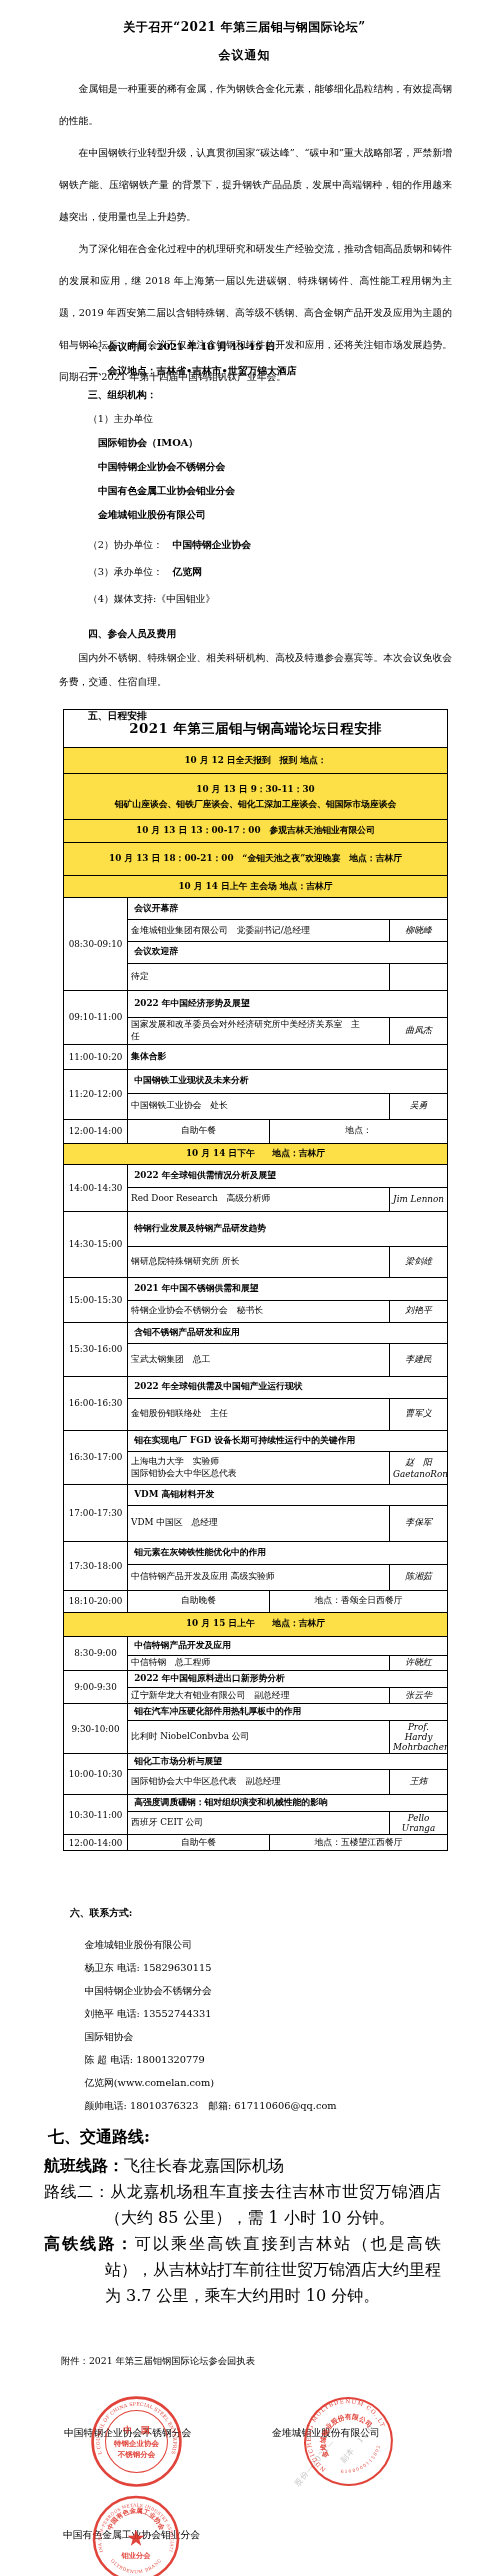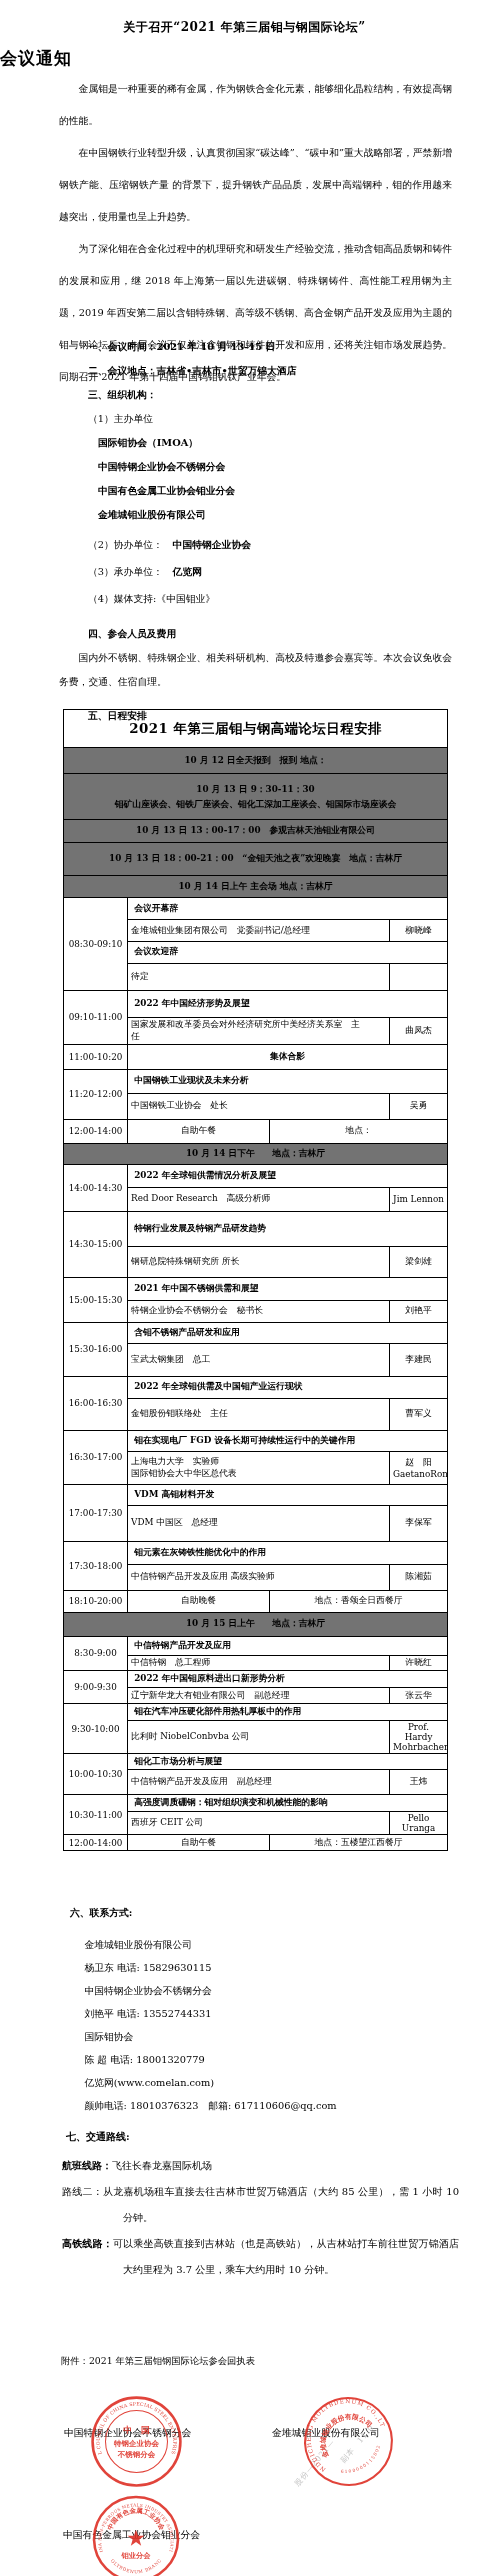--- a/index.html
+++ b/index.html
@@ -1,55 +1,55 @@
 <!DOCTYPE html>
 <html style="font-size:8.2px"><head>
 <meta charset="utf-8">
 <style>
   html,body{margin:0;padding:0;background:#ffffff;}
   .page{position:relative;width:489px;height:3091px;background:#ffffff;color:#000;
         font-family:"DejaVu Serif","Liberation Serif",serif;overflow:hidden;}
   
   .doc-title{position:absolute;top:18.5px;left:0;width:100%;text-align:center;
              font-size:12px;font-weight:bold;letter-spacing:0.5px;}
-  .doc-subtitle{position:absolute;top:47px;left:0;width:100%;text-align:left;
-             font-size:17px;font-weight:bold;letter-spacing:1px;}
+  .doc-subtitle{position:absolute;top:47px;left:0;width:100%;text-align:center;
+             font-size:12px;font-weight:bold;letter-spacing:1px;}
   
   #intro{position:absolute;top:73px;left:59px;width:393px;font-size:9.8px;
          line-height:32px;text-align:justify;}
   #intro p{margin:0;text-indent:2em;}
   
   #sections{position:absolute;top:335px;left:59px;width:393px;font-size:9.8px;line-height:24px;}
   .sec-line{padding-left:29px;}
   .sec-bold{font-weight:bold;}
   .host-item{padding-left:39px;font-weight:bold;}
   .val-bold{font-weight:bold;}
   .gap-s{margin-top:3.1px;}
   .gap-m{margin-top:6.2px;}
   .gap-l{margin-top:10.3px;}
   .sec-para{margin:0;text-indent:2em;text-align:justify;}
   
   #schedule{position:absolute;top:709px;left:63px;border-collapse:collapse;
             table-layout:fixed;width:384px;font-size:8.8px;border:1px solid #000;}
   #schedule td{border:0.5px solid #000;padding:1px 3.1px;vertical-align:middle;overflow:hidden;}
   #schedule .t-title{font-size:13.4px;font-weight:bold;text-align:center;letter-spacing:0.5px;}
-  .banner{background:#737373;font-weight:bold;text-align:center;}
+  .banner{background:#fde047;font-weight:bold;text-align:center;}
   .banner .bl{display:block;line-height:1.7;}
   #schedule .time{text-align:center;}
   #schedule .sess-title{font-weight:bold;text-align:left;padding-left:6.2px;}
   #schedule .affil{text-align:left;padding-right:21px;}
-  #schedule .spk{text-align:center;}
-  #schedule .merge{text-align:center;font-weight:bold;}
+  #schedule .spk{text-align:center;font-style:italic;}
+  #schedule .merge{text-align:left;font-weight:bold;}
   #schedule .meal{text-align:center;}
   
   #contacts{position:absolute;top:1901px;left:70px;width:381px;font-size:9.8px;line-height:23px;}
   #contacts .heading{font-weight:bold;margin-bottom:9.3px;}
   #contacts .cg{padding-left:14.4px;}
   
-  #transport{position:absolute;top:2127px;left:62px;width:397px;font-size:10px;}
+  #transport{position:absolute;top:2127px;left:44px;width:397px;font-size:16px;}
   #transport .heading{font-weight:bold;margin:0 0 5.2px 4.1px;line-height:20.6px;}
   .route{padding-left:61px;text-indent:-61px;margin:0;line-height:26px;text-align:justify;}
   .route .rl{font-weight:bold;}
   .route .rl-plain{font-weight:normal;}
   #attachment{position:absolute;top:2355px;left:61px;font-size:9.3px;}
   
   .sig-text{position:absolute;font-size:9.8px;white-space:nowrap;}
   .stamp{position:absolute;opacity:0.88;}
   .stamp svg{display:block;}
   .gray-note{position:absolute;color:#c6c6c6;font-size:7.7px;white-space:nowrap;
@@ -272,21 +272,21 @@
     <tr style="height:25px">
           <td colspan="2" class="affil">比利时 NiobelConbvba 公司</td>
           <td class="spk"><span>Prof.  Hardy</span><br><span>Mohrbacher</span></td>
         </tr>
 
     <tr style="height:16px">
           <td class="time" rowspan="2">10:00-10:30</td>
           <td colspan="3" class="sess-title">钼化工市场分析与展望</td>
         </tr>
     <tr style="height:25px">
-          <td colspan="2" class="affil">中信特钢产品开发及应用　副总经理</td>
+          <td colspan="2" class="affil">国际钼协会大中华区总代表　副总经理</td>
           <td class="spk">王炜</td>
         </tr>
 
     <tr style="height:17px">
           <td class="time" rowspan="2">10:30-11:00</td>
           <td colspan="3" class="sess-title">高强度调质硼钢：钼对组织演变和机械性能的影响</td>
         </tr>
     <tr style="height:17px">
           <td colspan="2" class="affil">西班牙 CEIT 公司</td>
           <td class="spk">Pello Uranga</td>

